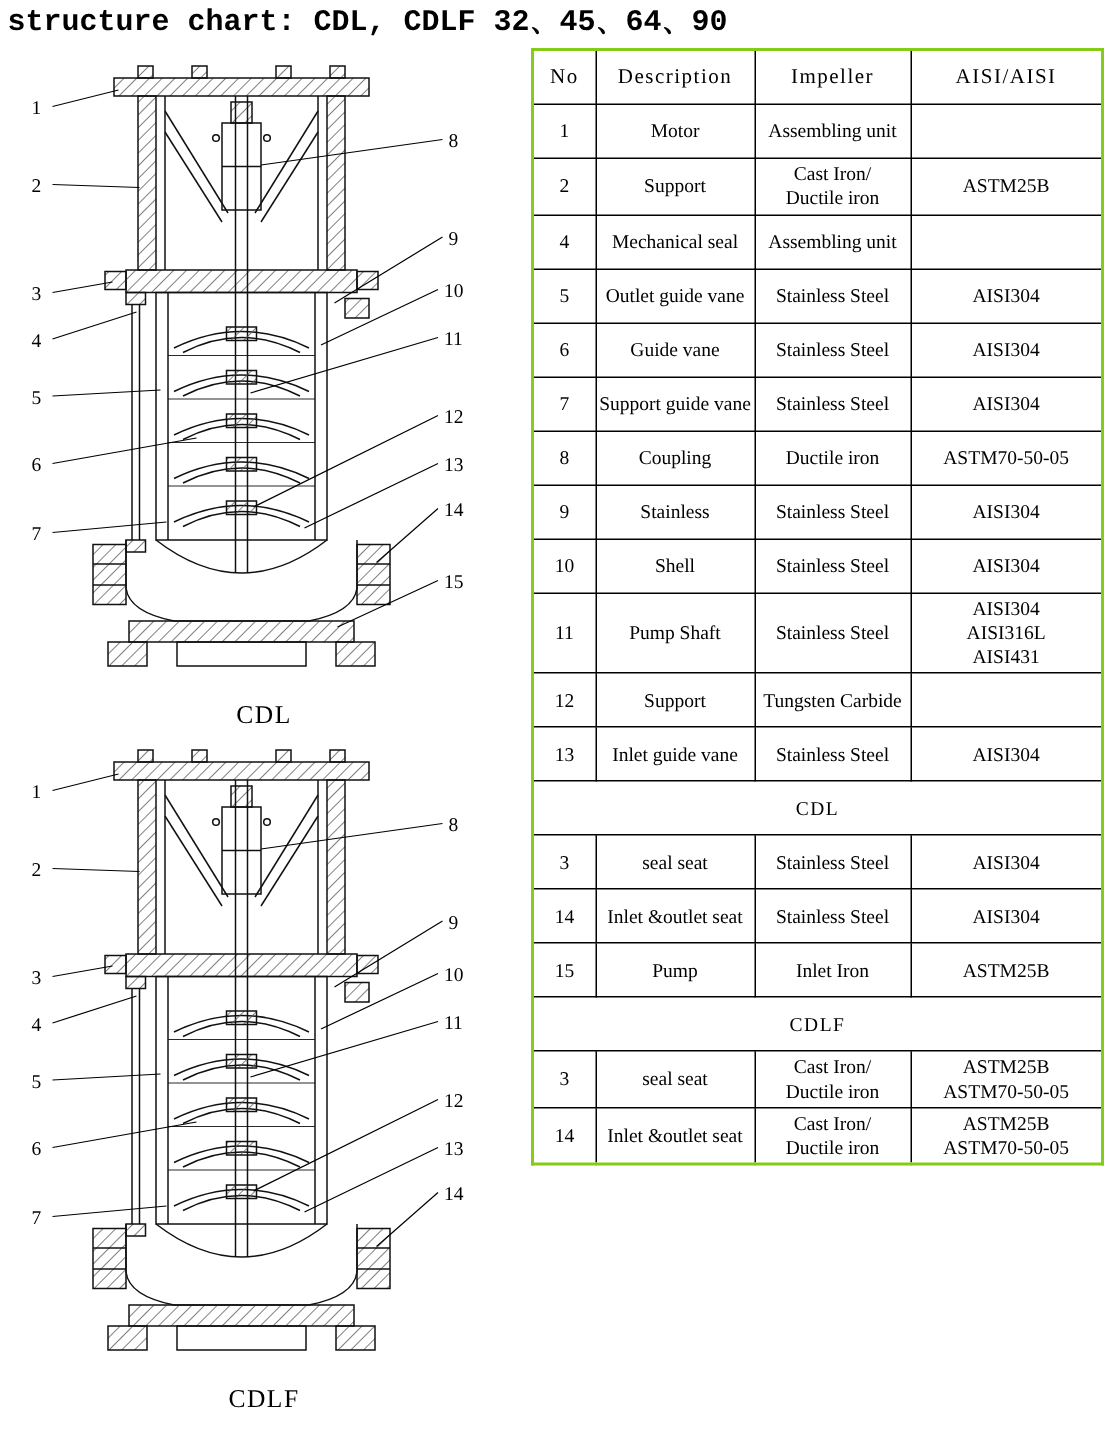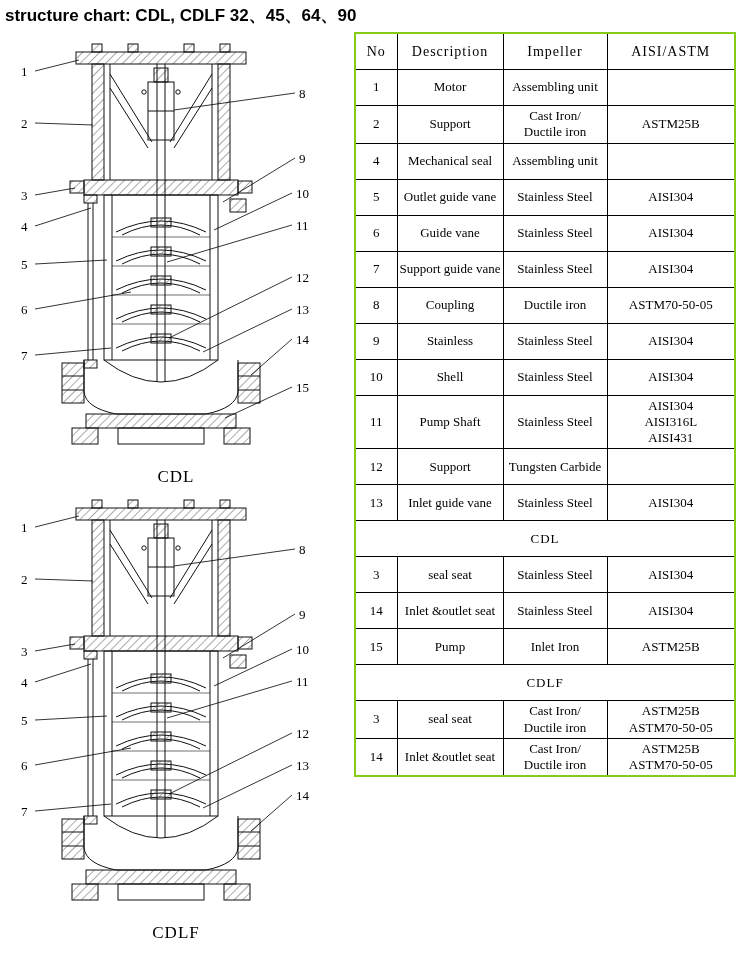--- a/index.html
+++ b/index.html
@@ -2,22 +2,22 @@
 <html><head>
 <meta charset="utf-8">
 <style>
   html,body { margin:0; padding:0; background:#fff; color:#000; }
   .page {
     position:relative; width:739px; height:960px; background:#fff; overflow:hidden;
     font-family:"Liberation Serif", serif;
   }
   .title {
     display:flex; justify-content:space-between;
-    font-family:Liberation Sans, sans-serif; font-weight:bold;
-    font-size:17px; padding:5px 14px 0 5px; height:25px; line-height:22px;
+    font-family:Liberation Mono, monospace; font-weight:bold;
+    font-size:20px; padding:5px 14px 0 5px; height:25px; line-height:22px;
   }
   .content { display:flex; align-items:flex-start; }
   .diagrams { width:352px; display:flex; flex-direction:column; }
   figure.diagram { margin:0; padding:0; text-align:center; }
   figure.diagram svg { display:block; margin:0 auto; }
   figcaption {
     font-size:17px; letter-spacing:1px; line-height:18px; margin-top:-2px;
   }
   .leader { stroke:#000; stroke-width:0.8; }
   .callout-num { font-family:"Liberation Serif", serif; font-size:13px; fill:#000; }
@@ -218,21 +218,21 @@
           <col style="width:42px">
             <col style="width:106px">
             <col style="width:104px">
             <col style="width:128px">
         </colgroup>
         <thead>
           <tr>
             <th>No</th>
             <th>Description</th>
             <th>Impeller</th>
-            <th>AISI/ASTM</th>
+            <th>AISI/AISI</th>
           </tr>
         </thead>
         <tbody id="mat-tbody">
             <tr>
               <td>1</td>
               <td>Motor</td>
               <td>Assembling unit</td>
               <td></td>
             </tr>
             <tr>

